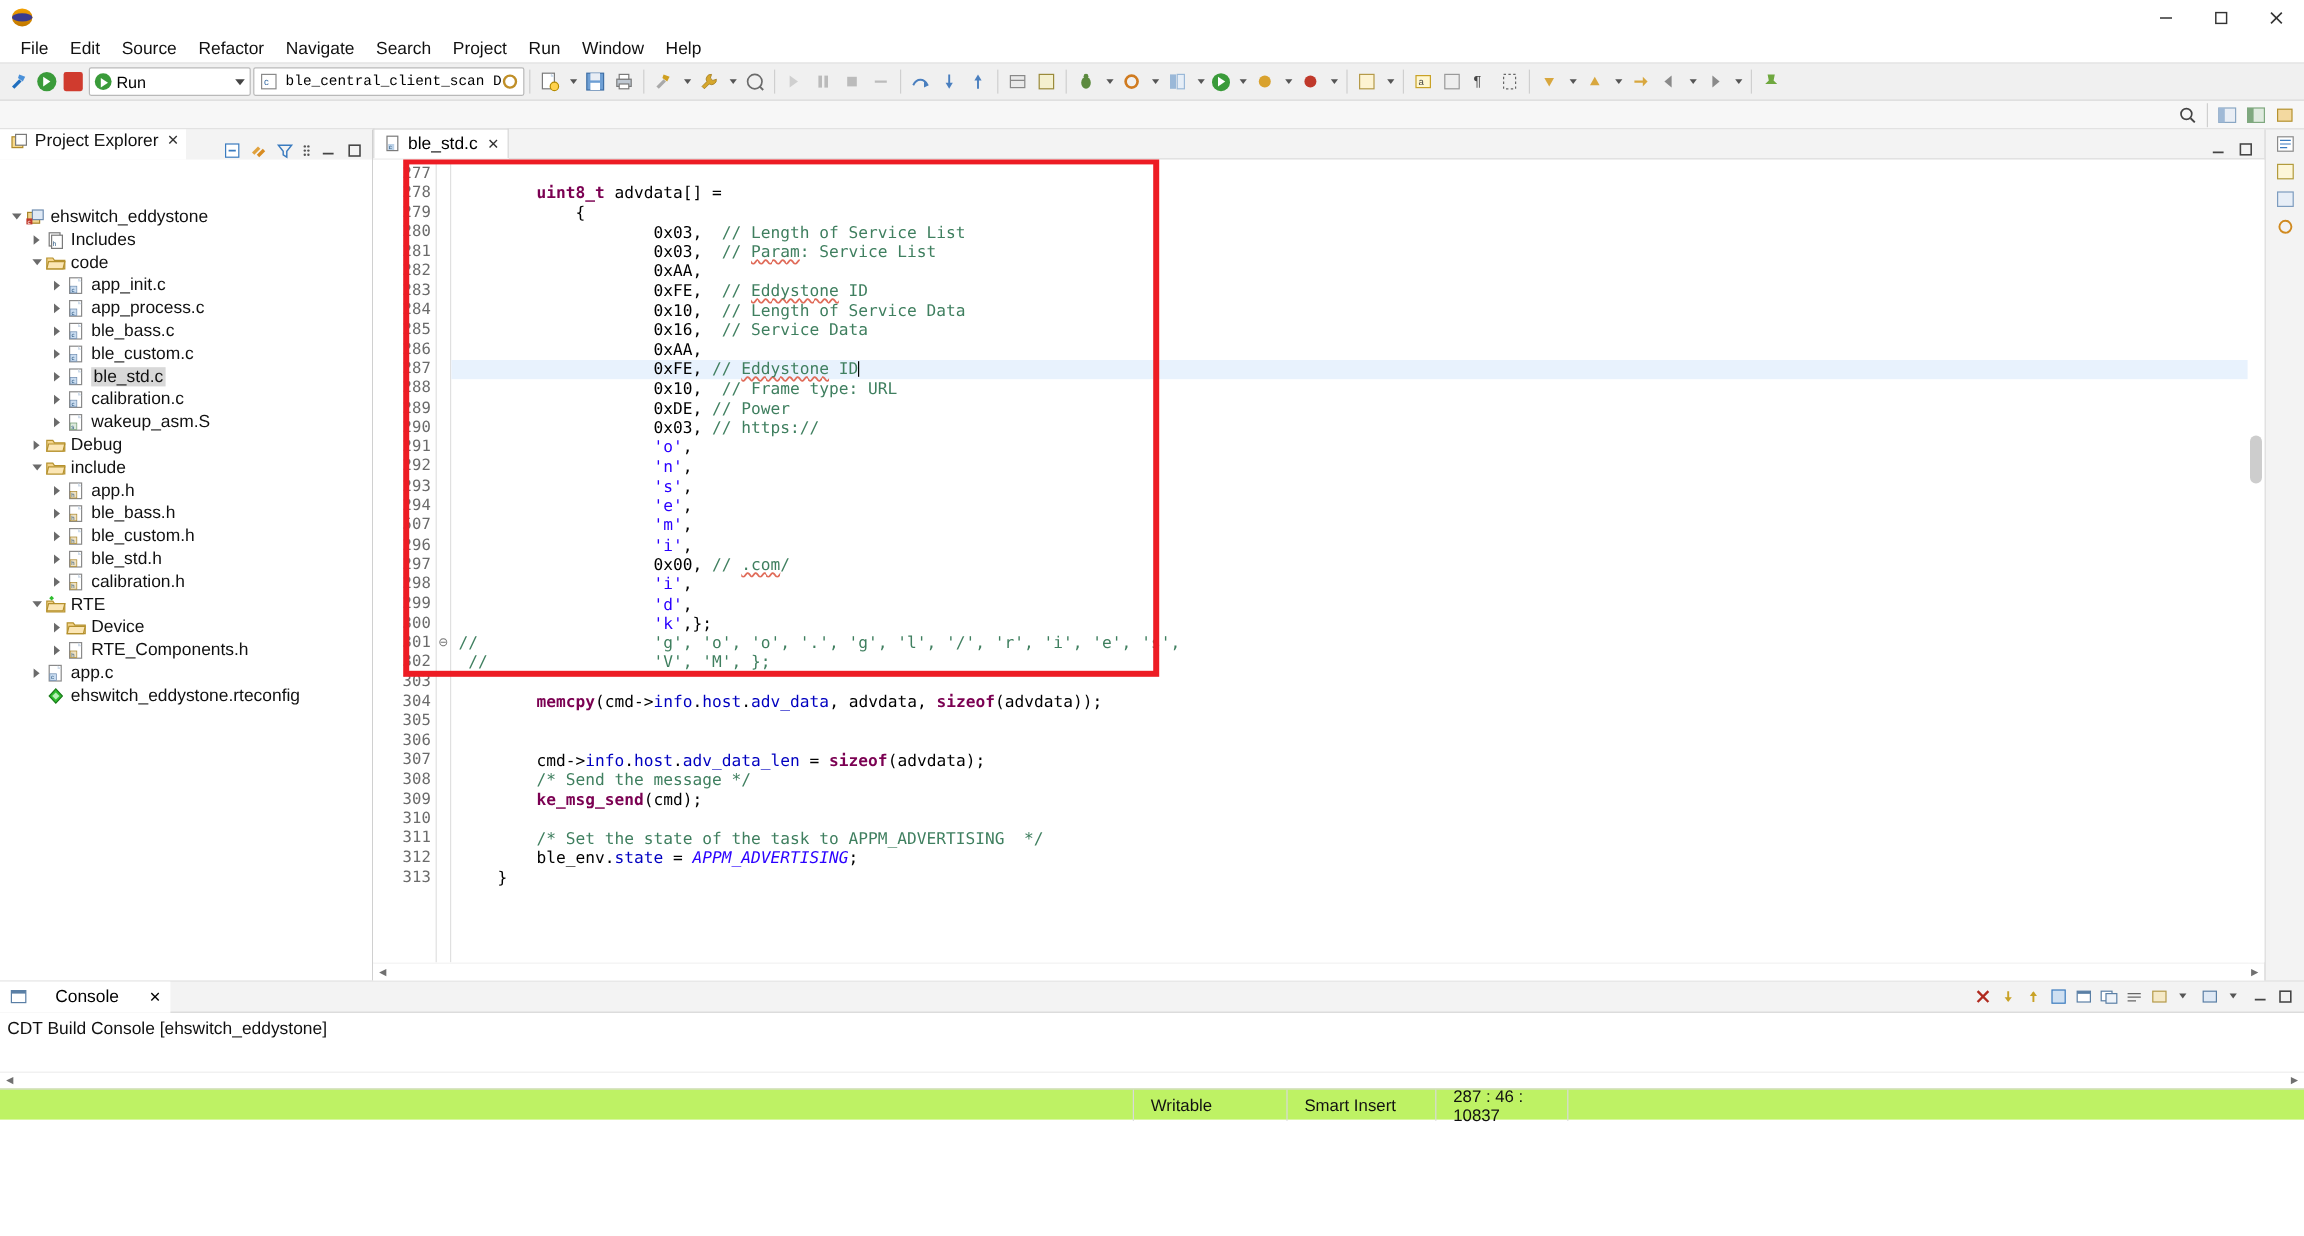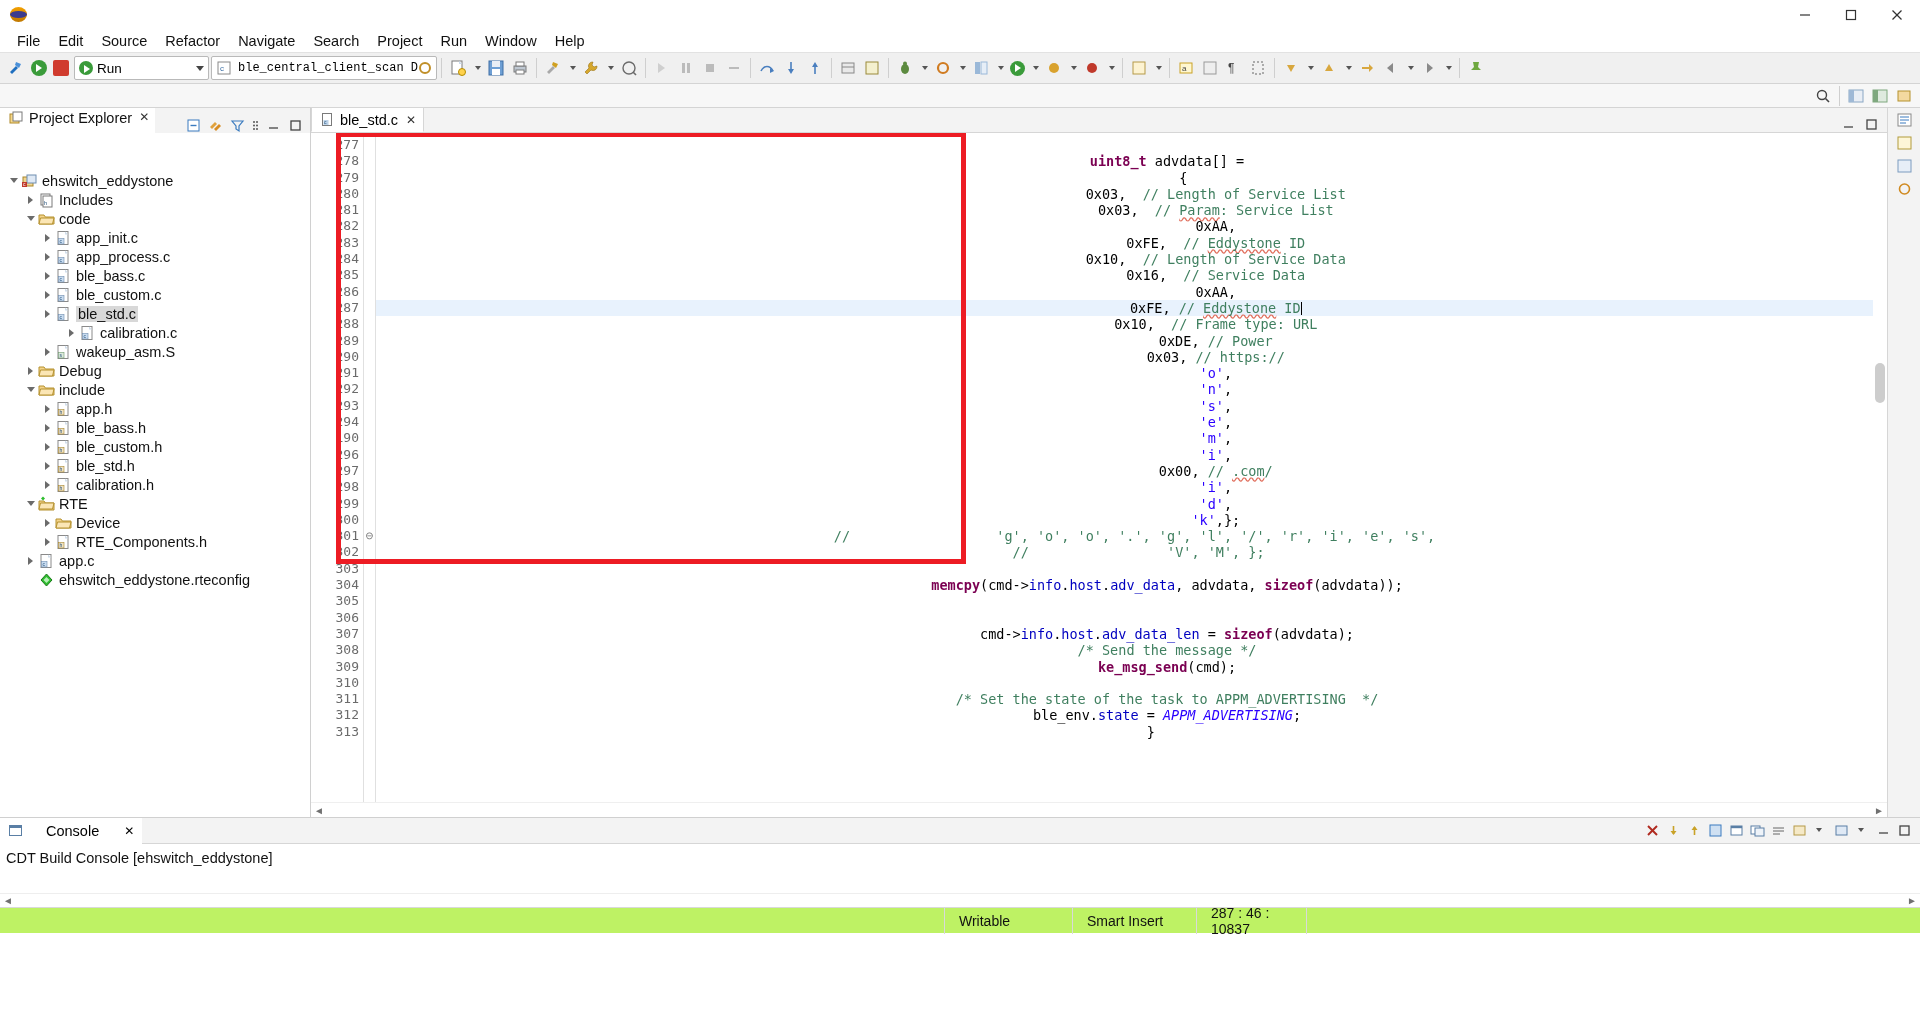--- a/index.html
+++ b/index.html
@@ -105,21 +105,21 @@
       font-family:"DejaVu Sans Mono", monospace; font-size:13px; color:#6b6b6b;
       text-align:right; padding-top:4px; }
   .gutter .gl { height:16.3px; line-height:16.3px; padding-right:4px; }
   .fold { width:13px; flex:none; border-left:1px solid #e0e0e0; border-right:1px solid #e0e0e0;
       background:#fff; padding-top:4px; position:relative; }
   .fold .fl { height:16.3px; line-height:16.3px; text-align:center; font-size:10px; color:#777; }
   .code {
       flex:1; position:relative; padding-top:4px; overflow:hidden;
       font-family:"DejaVu Sans Mono", monospace; font-size:13.5px; color:#000;
       white-space:pre; }
-  .ln { height:16.3px; line-height:16.3px; padding-left:6px;text-align:center; }
+  .ln { height:16.3px; line-height:16.3px; padding-left:6px; }
   .ln.cur { background:#e8f2fd; }
   .kw   { color:#7b0052; font-weight:bold; }
   .cmt  { color:#3f7f5f; font-style:normal; }
   .str  { color:#2a00ff; }
   .fld  { color:#0000c0; }
   .itl  { color:#2a00ff; font-style:italic; }
   .sq   { text-decoration:underline wavy #e06c5a; text-decoration-skip-ink:none; }
   .caretbar { display:inline-block; width:1px; height:13px; background:#000; vertical-align:-2px; }
 
   .red-box { position:absolute; border:5px solid #ed1c24; pointer-events:none; }
@@ -637,21 +637,21 @@
           <span class="ic">
             <svg width="17" height="16" viewBox="0 0 17 16">
               <rect x="3" y="1.5" width="10" height="13" fill="#fff" stroke="#8a8a8a"></rect>
               <path d="M10 1.5l3 3h-3z" fill="#cfdcea"></path>
               <rect x="3.5" y="8.5" width="5.5" height="5.5" fill="#c9dcf0" stroke="#6f8db0" stroke-width=".6"></rect>
               <text x="4.6" y="13.1" font-size="5" fill="#1f4e79">c</text>
             </svg>
           </span>
           <span class="lb">ble_std.c</span>
         </div>
-        <div class="trow" style="padding-left: 64px;">
+        <div class="trow" style="padding-left: 40px;">
           <span class="tw">
             <span class="chev"></span>
           </span>
           <span class="ic">
             <svg width="17" height="16" viewBox="0 0 17 16">
               <rect x="3" y="1.5" width="10" height="13" fill="#fff" stroke="#8a8a8a"></rect>
               <path d="M10 1.5l3 3h-3z" fill="#cfdcea"></path>
               <rect x="3.5" y="8.5" width="5.5" height="5.5" fill="#c9dcf0" stroke="#6f8db0" stroke-width=".6"></rect>
               <text x="4.6" y="13.1" font-size="5" fill="#1f4e79">c</text>
             </svg>
@@ -873,21 +873,21 @@
           <div class="gl">285</div>
           <div class="gl">286</div>
           <div class="gl">287</div>
           <div class="gl">288</div>
           <div class="gl">289</div>
           <div class="gl">290</div>
           <div class="gl">291</div>
           <div class="gl">292</div>
           <div class="gl">293</div>
           <div class="gl">294</div>
-          <div class="gl">190</div>
+          <div class="gl">507</div>
           <div class="gl">296</div>
           <div class="gl">297</div>
           <div class="gl">298</div>
           <div class="gl">299</div>
           <div class="gl">300</div>
           <div class="gl">301</div>
           <div class="gl">302</div>
           <div class="gl">303</div>
           <div class="gl">304</div>
           <div class="gl">305</div>

